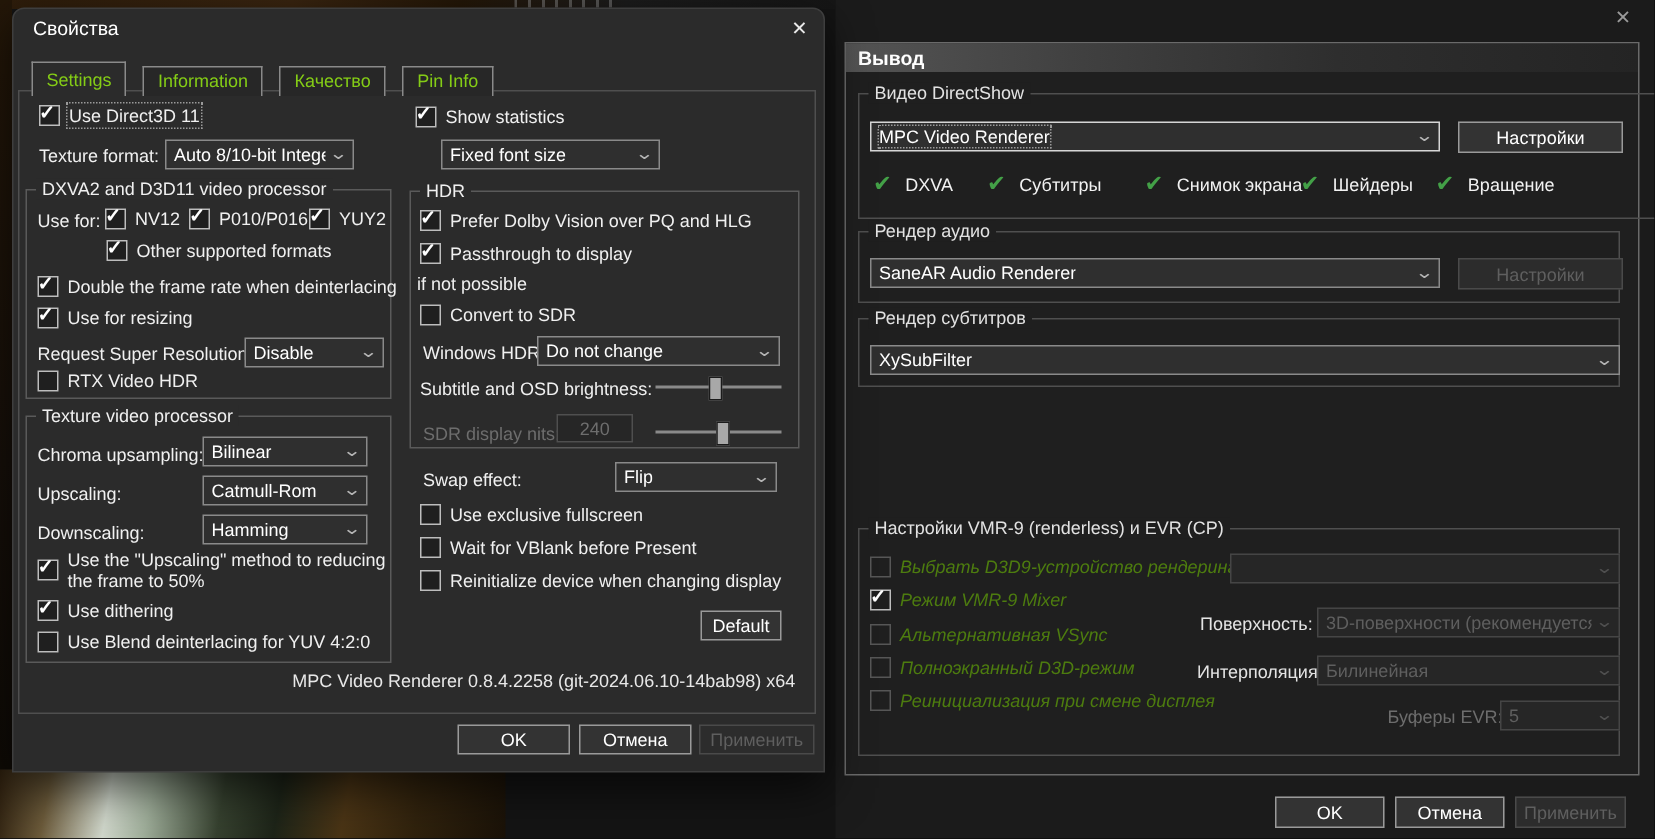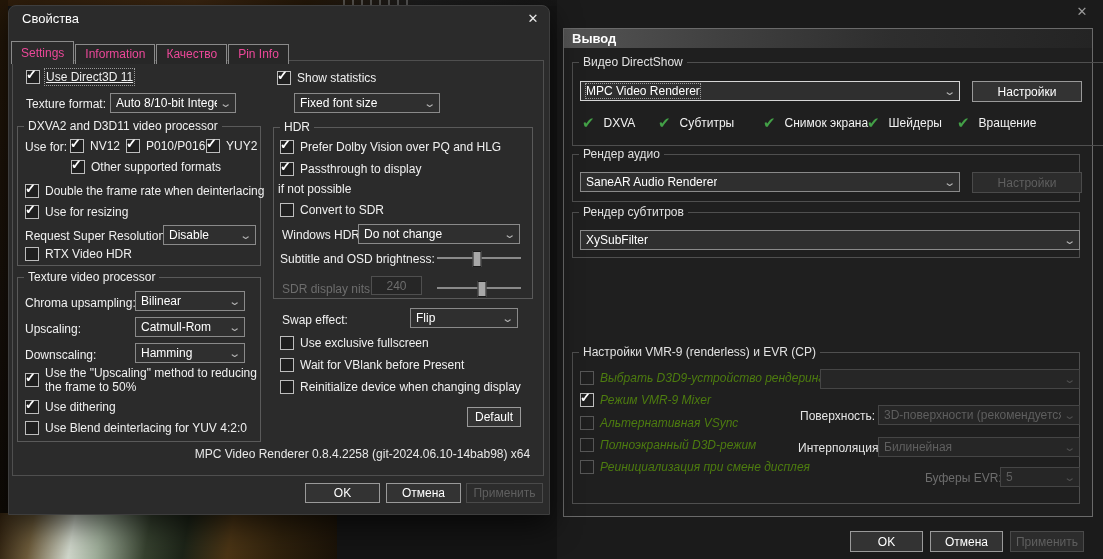--- a/index.html
+++ b/index.html
@@ -20,38 +20,38 @@
     border-radius:8px 8px 0 0;box-shadow:0 10px 30px rgba(0,0,0,.65);}
   #win-right{left:557px;top:0;width:546px;height:559px;background:#1b1b1b;}
   #panel{left:563px;top:28px;width:530px;height:489px;background:#1f1f1f;border:1px solid #6a6a6a;box-sizing:border-box;}
   #panel-header{left:564px;top:29px;width:528px;height:19px;
     background:linear-gradient(90deg,#545454 0%,#404040 30%,#2e2e2e 62%,#242424 100%);}
   #panel-header-text{left:572px;top:31px;font-weight:bold;font-size:13px;color:#fff;}
   .title{font-size:13px;color:#fff;}
   .close{display:flex;align-items:center;justify-content:center;font-size:13px;cursor:default;}
   
   #tabs{left:11px;top:41px;display:flex;align-items:flex-end;}
-  .tab{border:1px solid #8a8a8a;border-bottom:none;background:#272727;color:#ec4899;
-       padding:2px 9px 3px 9px;font-size:12px;margin-right:1px;}
+  .tab{border:1px solid #8a8a8a;border-bottom:none;background:#272727;color:#84cc16;
+       padding:2px 9px 3px 9px;font-size:12px;margin-right:1px;margin-left:10px;}
   .tab.active{background:#2b2b2b;padding-top:4px;padding-bottom:4px;position:relative;z-index:3;}
   #pageframe{left:12px;top:60px;width:530px;height:414px;border:1px solid #4f4f4f;z-index:1;}
   
   .group{position:absolute;border:1px solid #5a5a5a;box-sizing:border-box;}
   .glabel{position:absolute;top:-8px;left:6px;padding:0 4px;font-size:12px;white-space:nowrap;}
   .gl-l{background:#2b2b2b;color:#f0f0f0;}
   .gl-r{background:#1f1f1f;color:#e2e2e2;}
   
   .cb{position:absolute;display:flex;gap:6px;color:#f0f0f0;font-size:12px;line-height:14px;align-items:flex-start;}
   .cb .box{width:12px;height:12px;border:1px solid #bdbdbd;background:#1f1f1f;position:relative;flex:none;margin-top:0;}
   .cb .box.checked::after{content:"✓";position:absolute;left:-1px;top:-3px;font-size:13px;font-weight:bold;color:#fff;}
   .cb.disabled .box{border-color:#565656;}
   .cb.disabled .txt,.cb.dislbl .txt{color:#4d7c0f;font-style:italic;}
   .cb .txt{white-space:nowrap;}
   .cb.wrap .txt{white-space:normal;width:212px;}
-  .focus{outline:1px dotted #9a9a9a;outline-offset:1px;text-decoration:underline;}
+  .focus{outline:1px dotted #9a9a9a;outline-offset:1px;}
   
   .combo{position:absolute;height:20px;background:#2f2f2f;border:1px solid #8a8a8a;box-sizing:border-box;
          display:flex;align-items:center;justify-content:space-between;padding:0 5px;color:#fff;font-size:12px;}
   .combo .val{white-space:nowrap;overflow:hidden;}
   .combo .chev{color:#b5b5b5;font-size:11px;line-height:10px;transform:scaleX(1.4);flex:none;margin-left:4px;}
   .combo.disabled{border-color:#454545;background:#262626;color:#5f5f5f;}
   .combo.disabled .chev{color:#4f4f4f;}
   .combo.focused{border-color:#d6d6d6;}
   .combo.focused .val{outline:1px dotted #9a9a9a;}
   

